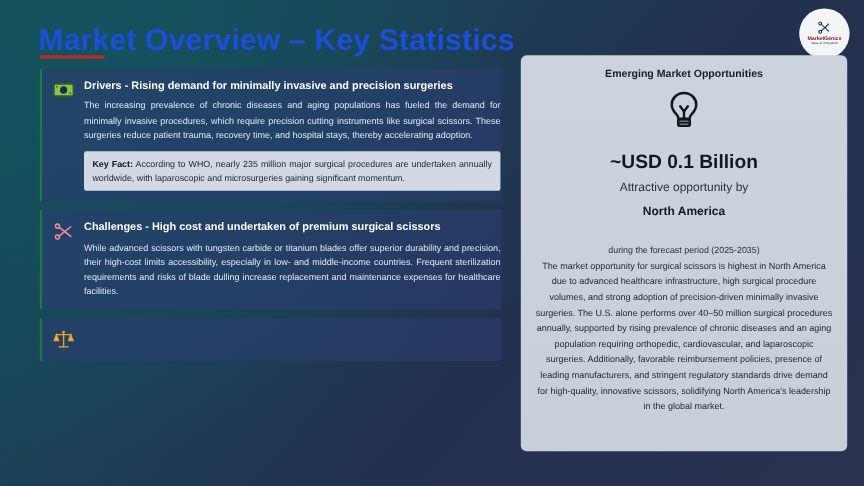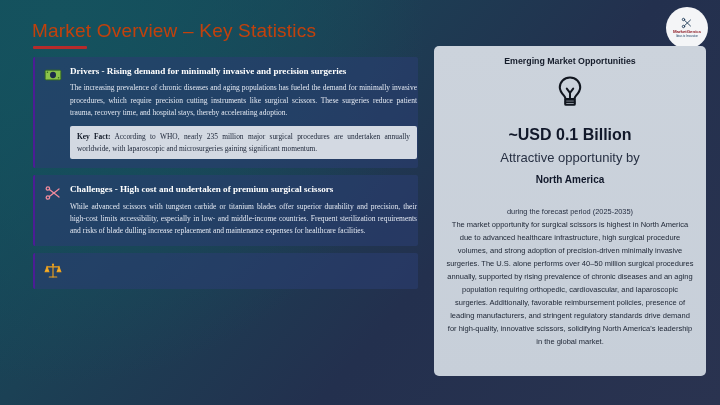--- a/index.html
+++ b/index.html
@@ -12,23 +12,23 @@
     background:
       radial-gradient(circle at 8% 4%, #15525e 0%, rgba(21,82,94,0) 48%),
       linear-gradient(130deg, #10505d 0%, #1b4155 32%, #23304e 62%, #2a3350 100%);
     position: relative;
   }
 
   
   #slide-title {
     position: absolute;
     left: 32px; top: 20px;
-    font-size: 19px;
-    font-weight: normal;
-    color: #c2410c;
+    font-size: 25px;
+    font-weight: bold;
+    color: #1d4ed8;
     letter-spacing: 0.2px;
   }
   #title-underline {
     position: absolute;
     left: 33px; top: 46px;
     width: 54px; height: 3px;
     background: #b52b2b;
     border-radius: 1px;
   }
 
@@ -61,26 +61,25 @@
     position: absolute;
     left: 33px; top: 57px;
     width: 385px;
     display: flex;
     flex-direction: column;
     gap: 7px;
   }
   .info-card {
     position: relative;
     background: rgba(42,62,112,0.62);
-    border-left: 2px solid #4c1d95;
+    border-left: 2px solid #15803d;
     border-radius: 2px;
     padding: 9px 1px 9px 9px;
     display: flex;
     gap: 8px;
-    font-family: Liberation Serif, serif;
   }
   .card-icon {
     flex: 0 0 18px;
     width: 18px; height: 18px;
     margin-top: 0px;
     display: flex; align-items: center; justify-content: center;
   }
   .card-icon svg { display: block; }
   .card-body { flex: 1 1 auto; min-width: 0; }
   .card-heading {
@@ -128,21 +127,21 @@
     text-align: center;
   }
   #bulb-wrap { margin-top: 9px; margin-bottom: 9px; }
   #opp-value {
     font-size: 16px;
     font-weight: bold;
     color: #11182a;
     margin-top: 4px;
   }
   #opp-sub {
-    font-size: 13px;
+    font-size: 10px;
     color: #273043;
     margin-top: 6px;
   }
   #opp-region {
     font-size: 10px;
     font-weight: bold;
     color: #11182a;
     margin-top: 9px;
   }
   #opp-period {

